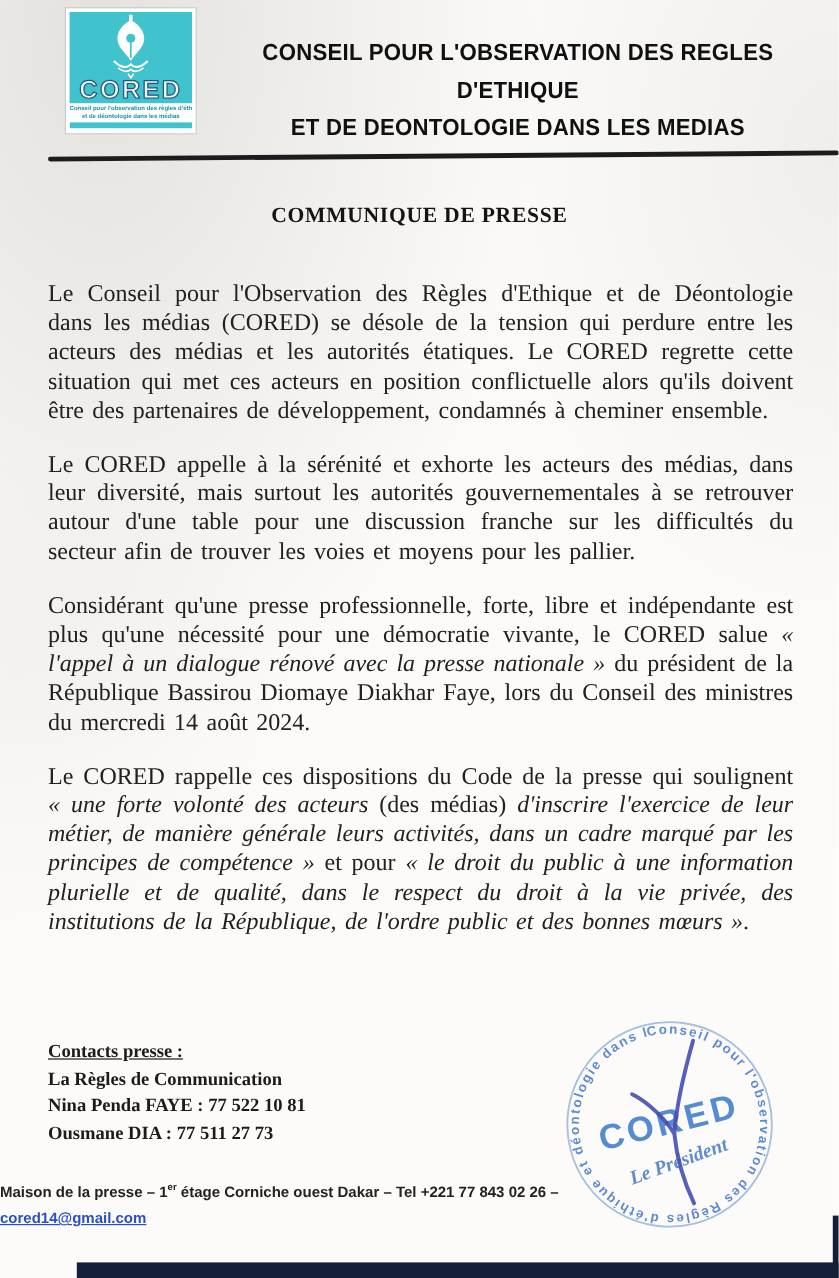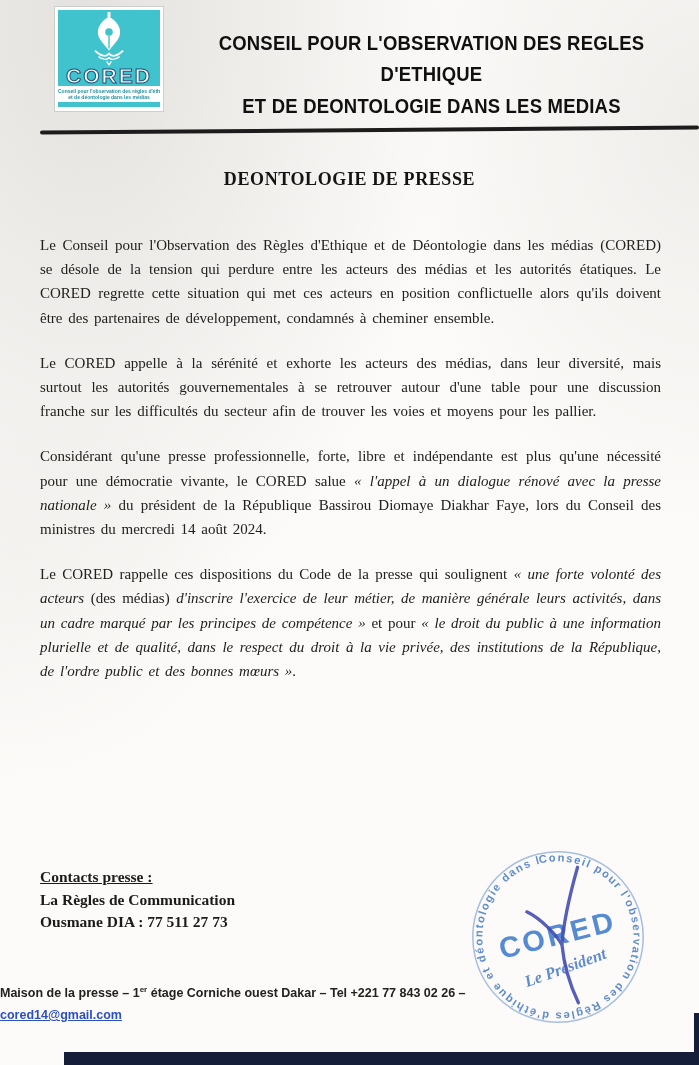--- a/index.html
+++ b/index.html
@@ -66,21 +66,21 @@
     font-weight:bold; font-size:18px; letter-spacing:.6px; color:#161413;
   }
   .dateline {
     position:absolute; right:42px; top:196px;
     font-weight:bold; font-size:16.5px; color:#161413;
   }
 
   
   .body-text {
     position:absolute; left:40px; right:38px; top:233px;
-    font-size:15px; line-height:24.2px;
+    font-size:20px; line-height:24.2px;
     text-align:justify; word-spacing:2px;
   }
   .body-text p { margin-bottom:21px; }
   .it { font-style:italic; }
 
   
   .contacts {
     position:absolute; left:40px; top:866px;
     font-weight:bold; font-size:15.5px; line-height:22.5px; color:#1d1b1a;
   }
@@ -140,32 +140,33 @@
     </div>
   </div>
 
   <div class="header-title">
     <div>CONSEIL POUR L'OBSERVATION DES REGLES D'ETHIQUE</div>
     <div>ET DE DEONTOLOGIE DANS LES MEDIAS</div>
   </div>
 
   <div class="header-rule"></div>
 
-  <div class="doc-title">DEONTOLOGIE DE PRESSE</div>
+  <div class="doc-title">COMMUNIQUE DE PRESSE</div>
 
   <div class="body-text">
       <p><span>Le Conseil pour l'Observation des Règles d'Ethique et de Déontologie dans les médias (CORED) se désole de la tension qui perdure entre les acteurs des médias et les autorités étatiques. Le CORED regrette cette situation qui met ces acteurs en position conflictuelle alors qu'ils doivent être des partenaires de développement, condamnés à cheminer ensemble.</span></p>
       <p><span>Le CORED appelle à la sérénité et exhorte les acteurs des médias, dans leur diversité, mais surtout les autorités gouvernementales à se retrouver autour d'une table pour une discussion franche sur les difficultés du secteur afin de trouver les voies et moyens pour les pallier.</span></p>
       <p><span>Considérant qu'une presse professionnelle, forte, libre et indépendante est plus qu'une nécessité pour une démocratie vivante, le CORED salue </span><span class="it">« l'appel à un dialogue rénové avec la presse nationale »</span><span> du président de la République Bassirou Diomaye Diakhar Faye, lors du Conseil des ministres du mercredi 14 août 2024.</span></p>
       <p><span>Le CORED rappelle ces dispositions du Code de la presse qui soulignent </span><span class="it">« une forte volonté des acteurs </span><span>(des médias) </span><span class="it">d'inscrire l'exercice de leur métier, de manière générale leurs activités, dans un cadre marqué par les principes de compétence »</span><span> et pour </span><span class="it">« le droit du public à une information plurielle et de qualité, dans le respect du droit à la vie privée, des institutions de la République, de l'ordre public et des bonnes mœurs »</span><span>.</span></p>
     </div>
 
   <div class="contacts">
     <div class="contacts-heading">Contacts presse :</div>
     <div>La Règles de Communication</div>
+    <div>Nina Penda FAYE : 77 522 10 81</div>
     <div>Ousmane DIA : 77 511 27 73</div>
   </div>
 
   <svg class="stamp" viewBox="0 0 190 190">
     <defs>
       <path id="ringPath" d="M 95,17 A 78,78 0 1 1 94.9,17" fill="none"></path>
     </defs>
     <circle cx="95" cy="95" r="88" fill="none" stroke="#4a7dc9" stroke-width="1.6" opacity=".55"></circle>
     <text font-family="Liberation Sans, sans-serif" font-size="11.5" font-weight="bold" fill="#4a7dc9" letter-spacing="1.6">
       <textPath href="#ringPath" startOffset="0">Conseil pour l'observation des Règles d'éthique et déontologie dans les médias *</textPath>

